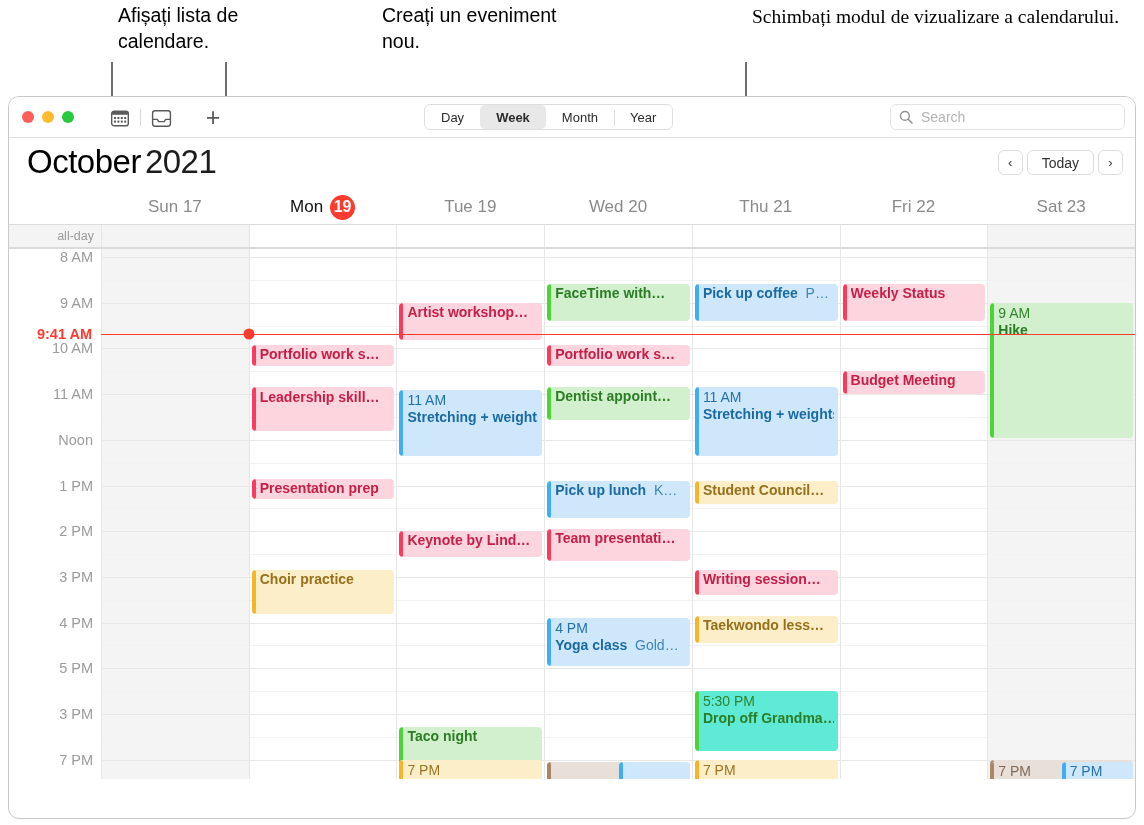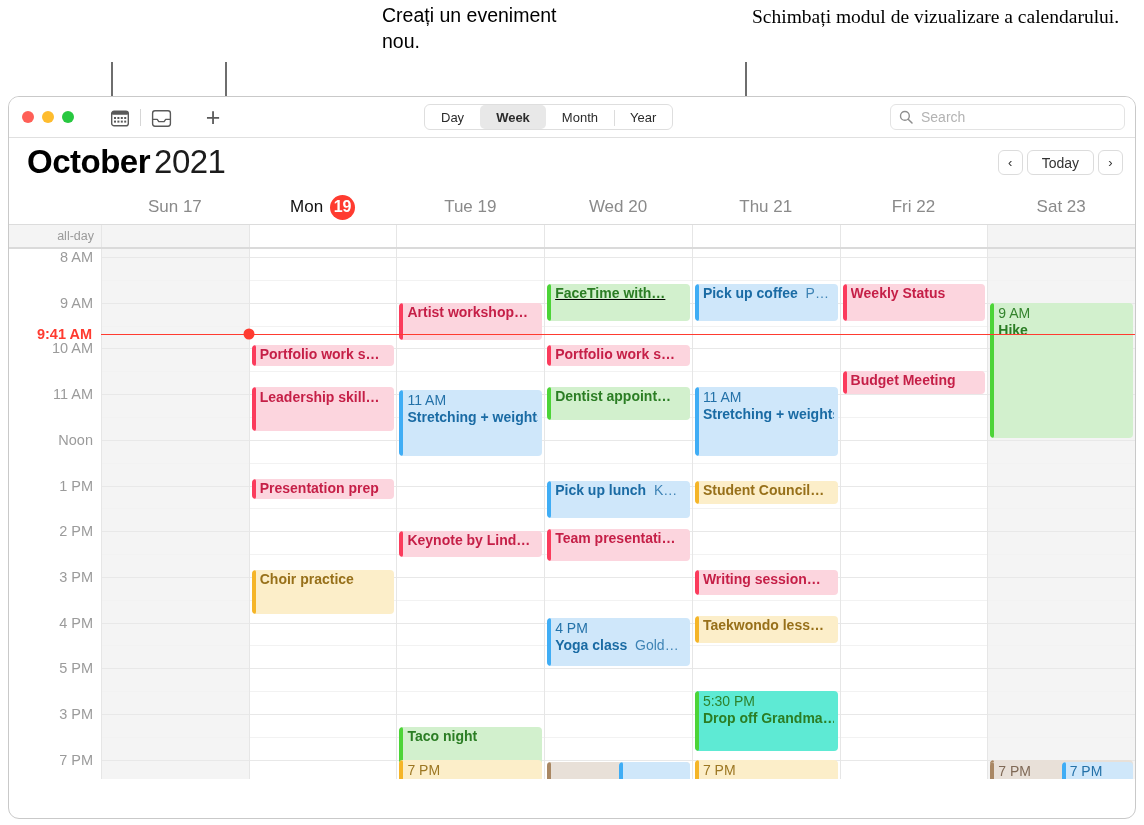--- a/index.html
+++ b/index.html
@@ -114,21 +114,21 @@
   .titlerow {
     position: relative;
     height: 52px;
     background: #fff;
   }
   .title {
     position: absolute; left: 18px; top: 5px;
     font-size: 33px; letter-spacing: -0.5px;
     color: #000;
   }
-  .title .mo { font-weight: bold; }
+  .title .mo { font-weight: normal; }
   .title .yr { font-weight: normal; color: #1c1c1c; margin-left: 4px; }
 
   .navgroup {
     position: absolute; right: 12px; top: 12px;
     display: flex; align-items: center; gap: 4px;
   }
   .navbtn {
     height: 25px;
     border: 1px solid #dcdcdc;
     border-radius: 6px;
@@ -275,20 +275,21 @@
     color: var(--text);
     opacity: .8;
   }
   .event.compact { padding-top: 1px; }
 </style>
 </head>
 <body>
 
 <div id="root">
 
+  <div class="callout" style="left:118px; top:2px; width:200px;">Afișați lista de calendare.</div>
   <div class="callout" style="left:382px; top:2px; width:200px;">Creați un eveniment nou.</div>
   <div class="callout" style="left:752px; top:4px; width:370px;font-family:Liberation Serif, serif;">Schimbați modul de vizualizare a calendarului.</div>
 
   <div class="callout-line cl-v" style="left:111px; top:62px; height:51px;"></div>
   <div class="callout-line cl-v" style="left:225px; top:62px; height:52px;"></div>
   <div class="callout-line cl-h" style="left:211px; top:113px; width:15px;"></div>
   <div class="callout-line cl-v" style="left:745px; top:62px; height:52px;"></div>
   <div class="callout-line cl-h" style="left:731px; top:113px; width:15px;"></div>
 
   <div class="window">
@@ -527,21 +528,21 @@
             <div class="halfline" style="top: 305.05px;"></div>
             <div class="hourline" style="top: 327.9px;"></div>
             <div class="halfline" style="top: 350.75px;"></div>
             <div class="hourline" style="top: 373.6px;"></div>
             <div class="halfline" style="top: 396.45px;"></div>
             <div class="hourline" style="top: 419.3px;"></div>
             <div class="halfline" style="top: 442.15px;"></div>
             <div class="hourline" style="top: 465px;"></div>
             <div class="halfline" style="top: 487.85px;"></div>
             <div class="hourline" style="top: 510.7px;"></div>
-            <div class="event compact" style="--accent: #4cd437; --text: #2b7d24; background: rgb(210, 240, 205); top: 35.42px; height: 36.845px; text-decoration: underline;">
+            <div class="event compact" style="--accent: #4cd437; --text: #2b7d24; background: rgb(210, 240, 205); top: 35.42px; height: 36.845px;">
               <span class="ev-title">FaceTime with…</span>
             </div>
             <div class="event compact" style="--accent: #fb3b5c; --text: #c51f47; background: rgb(252, 213, 222); top: 95.744px; height: 20.85px;">
               <span class="ev-title">Portfolio work s…</span>
             </div>
             <div class="event compact" style="--accent: #4cd437; --text: #2b7d24; background: rgb(210, 240, 205); top: 138.245px; height: 32.275px;">
               <span class="ev-title">Dentist appoint…</span>
             </div>
             <div class="event compact" style="--accent: #3fadf5; --text: #1a6ba4; background: rgb(207, 231, 250); top: 231.93px; height: 36.845px;">
               <span class="ev-title">Pick up lunch<span class="ev-loc">&nbsp;&nbsp;K…</span></span>

